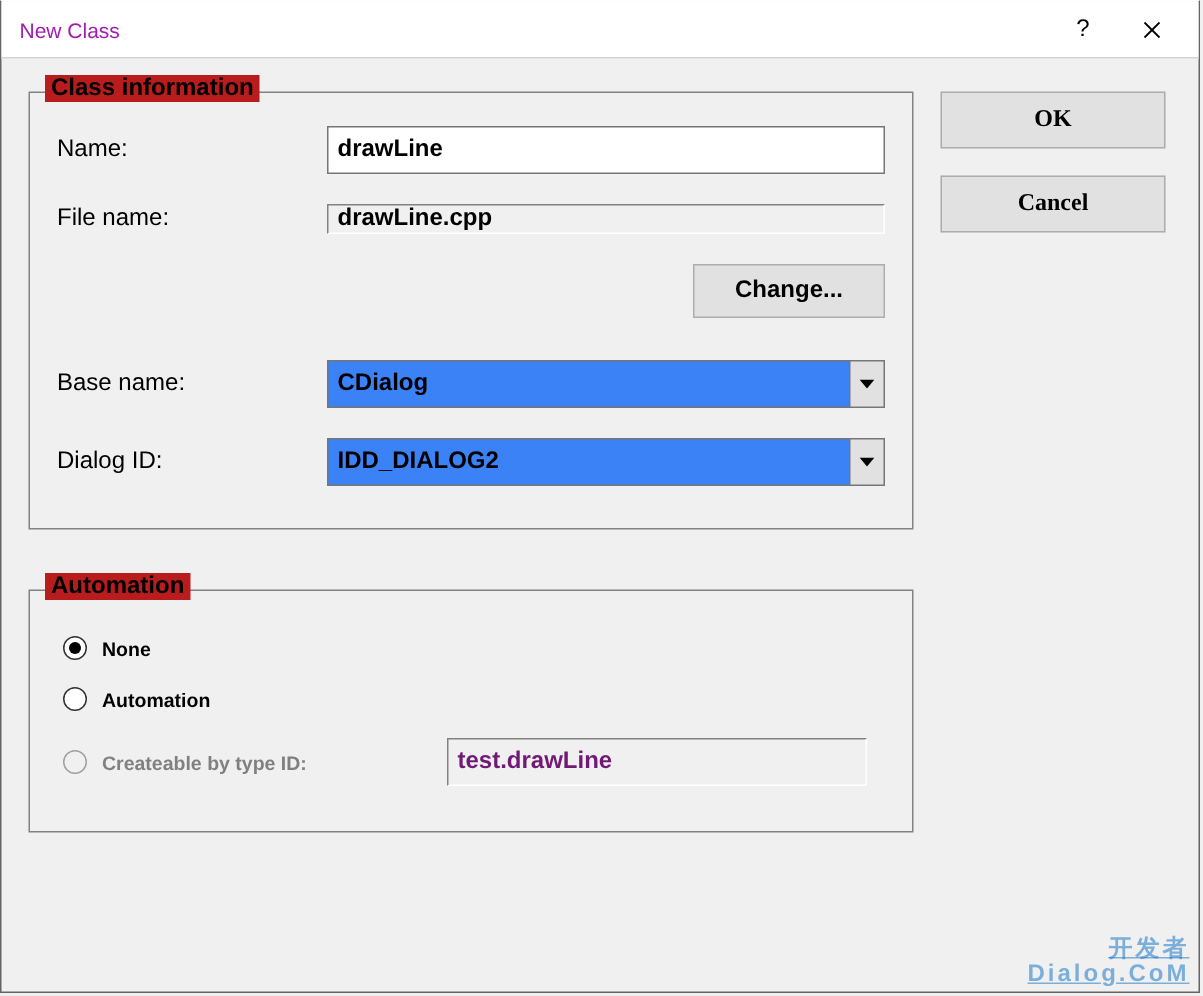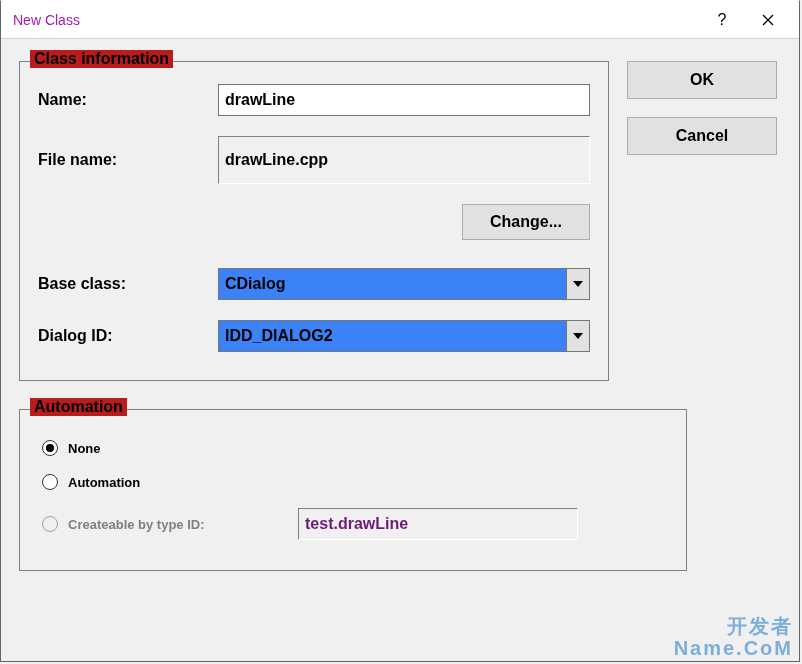--- a/index.html
+++ b/index.html
@@ -62,37 +62,37 @@
       font-weight: bold;
       font-size: 16px;
     }
     .row {
       display: flex;
       align-items: center;
       margin-bottom: 20px;
     }
     .row .label {
       width: 180px;
-      font-weight: bold;
+      font-weight: normal;
       font-size: 16px;
       color: #000;
     }
     .text-input {
       flex: 1;
       height: 32px;
       border: 1px solid #767676;
       background: #fff;
       font-size: 16px;
       padding: 0 6px;
       font-family: inherit;
       font-weight: bold;
     }
     .text-readonly {
       flex: 1;
-      height: 48px;
+      height: 20px;
       border-top: 1px solid #828282;
       border-left: 1px solid #828282;
       border-bottom: 1px solid #ffffff;
       border-right: 1px solid #ffffff;
       background: #f0f0f0;
       font-size: 16px;
       padding-left: 6px;
       display: flex;
       align-items: center;
       font-weight: bold;
@@ -134,22 +134,22 @@
       height: 32px;
       border: 1px solid #767676;
       background: #e1e1e1;
       display: flex;
       align-items: center;
       justify-content: center;
       cursor: pointer;
     }
     .combo-btn svg { display:block; }
     .automation-group {
-      margin-top: 28px;
-      width: 668px;
+      margin-top: 40px;
+      width: 590px;
       padding: 18px 18px 30px 18px;
     }
     .radio-row {
       display: flex;
       align-items: center;
       margin: 12px 0 18px 4px;
     }
     .radio {
       width: 16px;
       height: 16px;
@@ -185,32 +185,33 @@
       font-weight: bold;
     }
     .right-buttons {
       position: absolute;
       top: 60px;
       right: 22px;
       display: flex;
       flex-direction: column;
       gap: 18px;
     }
-    .right-buttons .push-btn { width: 150px; height: 38px; }
+    .right-buttons .push-btn { width: 150px; height: 38px; font-family: Liberation Serif, serif; }
     .watermark {
       position: absolute;
       right: 6px;
       bottom: 2px;
-      font-size: 20px;
+      font-size: 16px;
       font-weight: bold;
       color: rgba(30,120,200,0.55);
       pointer-events: none;
       letter-spacing: 2px;
       line-height: 1.1;
       text-align: right;
+      text-decoration: underline;
     }
   </style>
 </head>
 <body>
 
 <div class="dialog">
 
   <div class="titlebar">
     <span class="titlebar-text">New Class</span>
     <div class="titlebar-btn">
@@ -237,21 +238,21 @@
       <div class="row">
         <span class="label">File name:</span>
         <div class="text-readonly">drawLine.cpp</div>
       </div>
 
       <div class="btn-row">
         <button class="push-btn change-btn">Change...</button>
       </div>
 
       <div class="row">
-        <span class="label">Base class:</span>
+        <span class="label">Base name:</span>
         <div class="combo">
           <input class="combo-text" type="text" value="CDialog" style="">
           <div class="combo-btn">
             <svg width="10" height="6" viewBox="0 0 10 6">
                 <polygon points="0,0 10,0 5,6" fill="#000"></polygon>
               </svg>
           </div>
         </div>
       </div>
 
@@ -290,15 +291,15 @@
 
   </div>
 
   <div class="right-buttons">
     <button class="push-btn">OK</button>
     <button class="push-btn">Cancel</button>
   </div>
 
   <div class="watermark">
     <span>开发者</span><br>
-    <span>Name.CoM</span>
+    <span>Dialog.CoM</span>
   </div>
 </div>
 
 </body></html>

